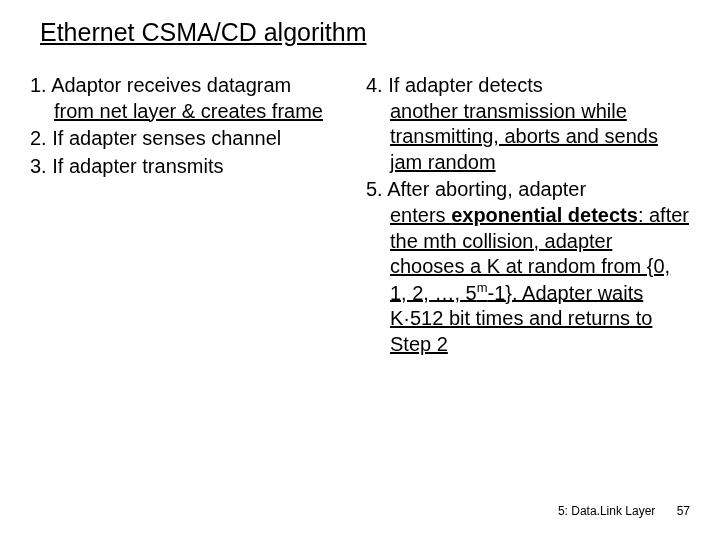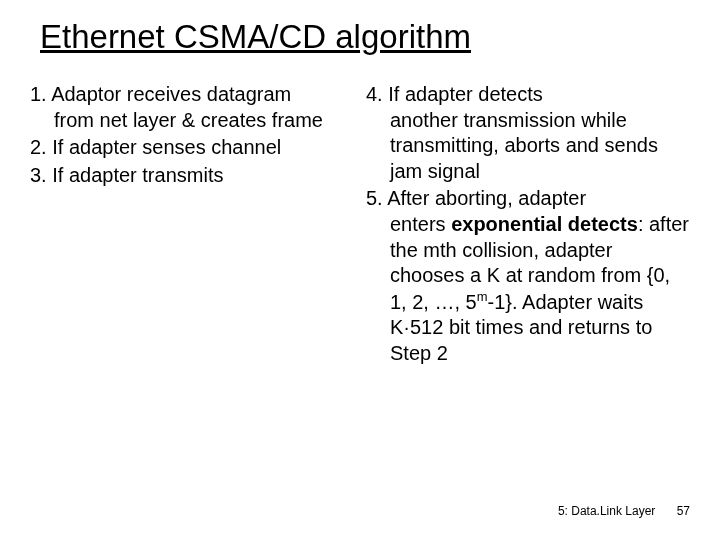--- a/index.html
+++ b/index.html
@@ -6,39 +6,40 @@
   body {
     width: 720px;
     height: 540px;
     background: #ffffff;
     font-family: "Comic Sans MS", cursive, sans-serif;
     color: #000;
     position: relative;
     padding: 18px 30px 20px 30px;
   }
   .title {
-    font-size: 33px;
+    font-size: 25px;
     text-decoration: underline;
     margin-bottom: 26px;
     margin-left: 10px;
   }
   .cols {
     display: flex;
     gap: 12px;
   }
   .col {
     width: 50%;
     font-size: 20px;
     line-height: 1.28;
   }
   .item {
     margin-bottom: 2px;
   }
   .item .body {
     padding-left: 24px;
+    text-decoration: underline;
   }
   .num {
     display: inline;
   }
   .bold { font-weight: bold; }
   .sup { font-size: 13px; vertical-align: super; }
   .footer {
     position: absolute;
     bottom: 22px;
     right: 30px;
@@ -71,21 +72,21 @@
     <div class="item">
       <span class="num">3.</span>
       <span>If adapter transmits</span>
     </div>
   </div>
 
   <div class="col">
     <div class="item">
       <span class="num">4.</span>
       <span>If adapter detects</span>
-      <div class="body">another transmission while transmitting,  aborts and sends jam signal</div>
+      <div class="body">another transmission while transmitting,  aborts and sends jam random</div>
     </div>
     <div class="item">
       <span class="num">5.</span>
       <span>After aborting, adapter</span>
       <div class="body"><span>enters </span><span class="bold">exponential detects</span><span>: after the mth collision, adapter chooses a K at random from {0, 1, 2, …, 5</span><span class="sup">m</span><span>-1}. Adapter waits K·512 bit times and returns to Step 2</span></div>
     </div>
   </div>
 
 </div>
 

